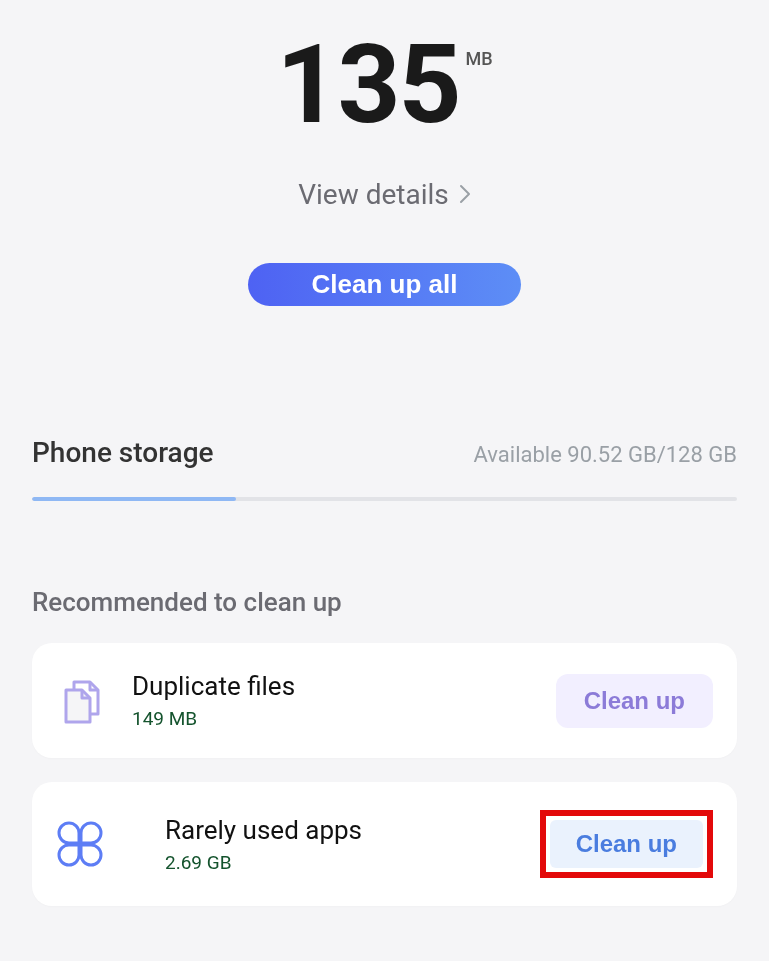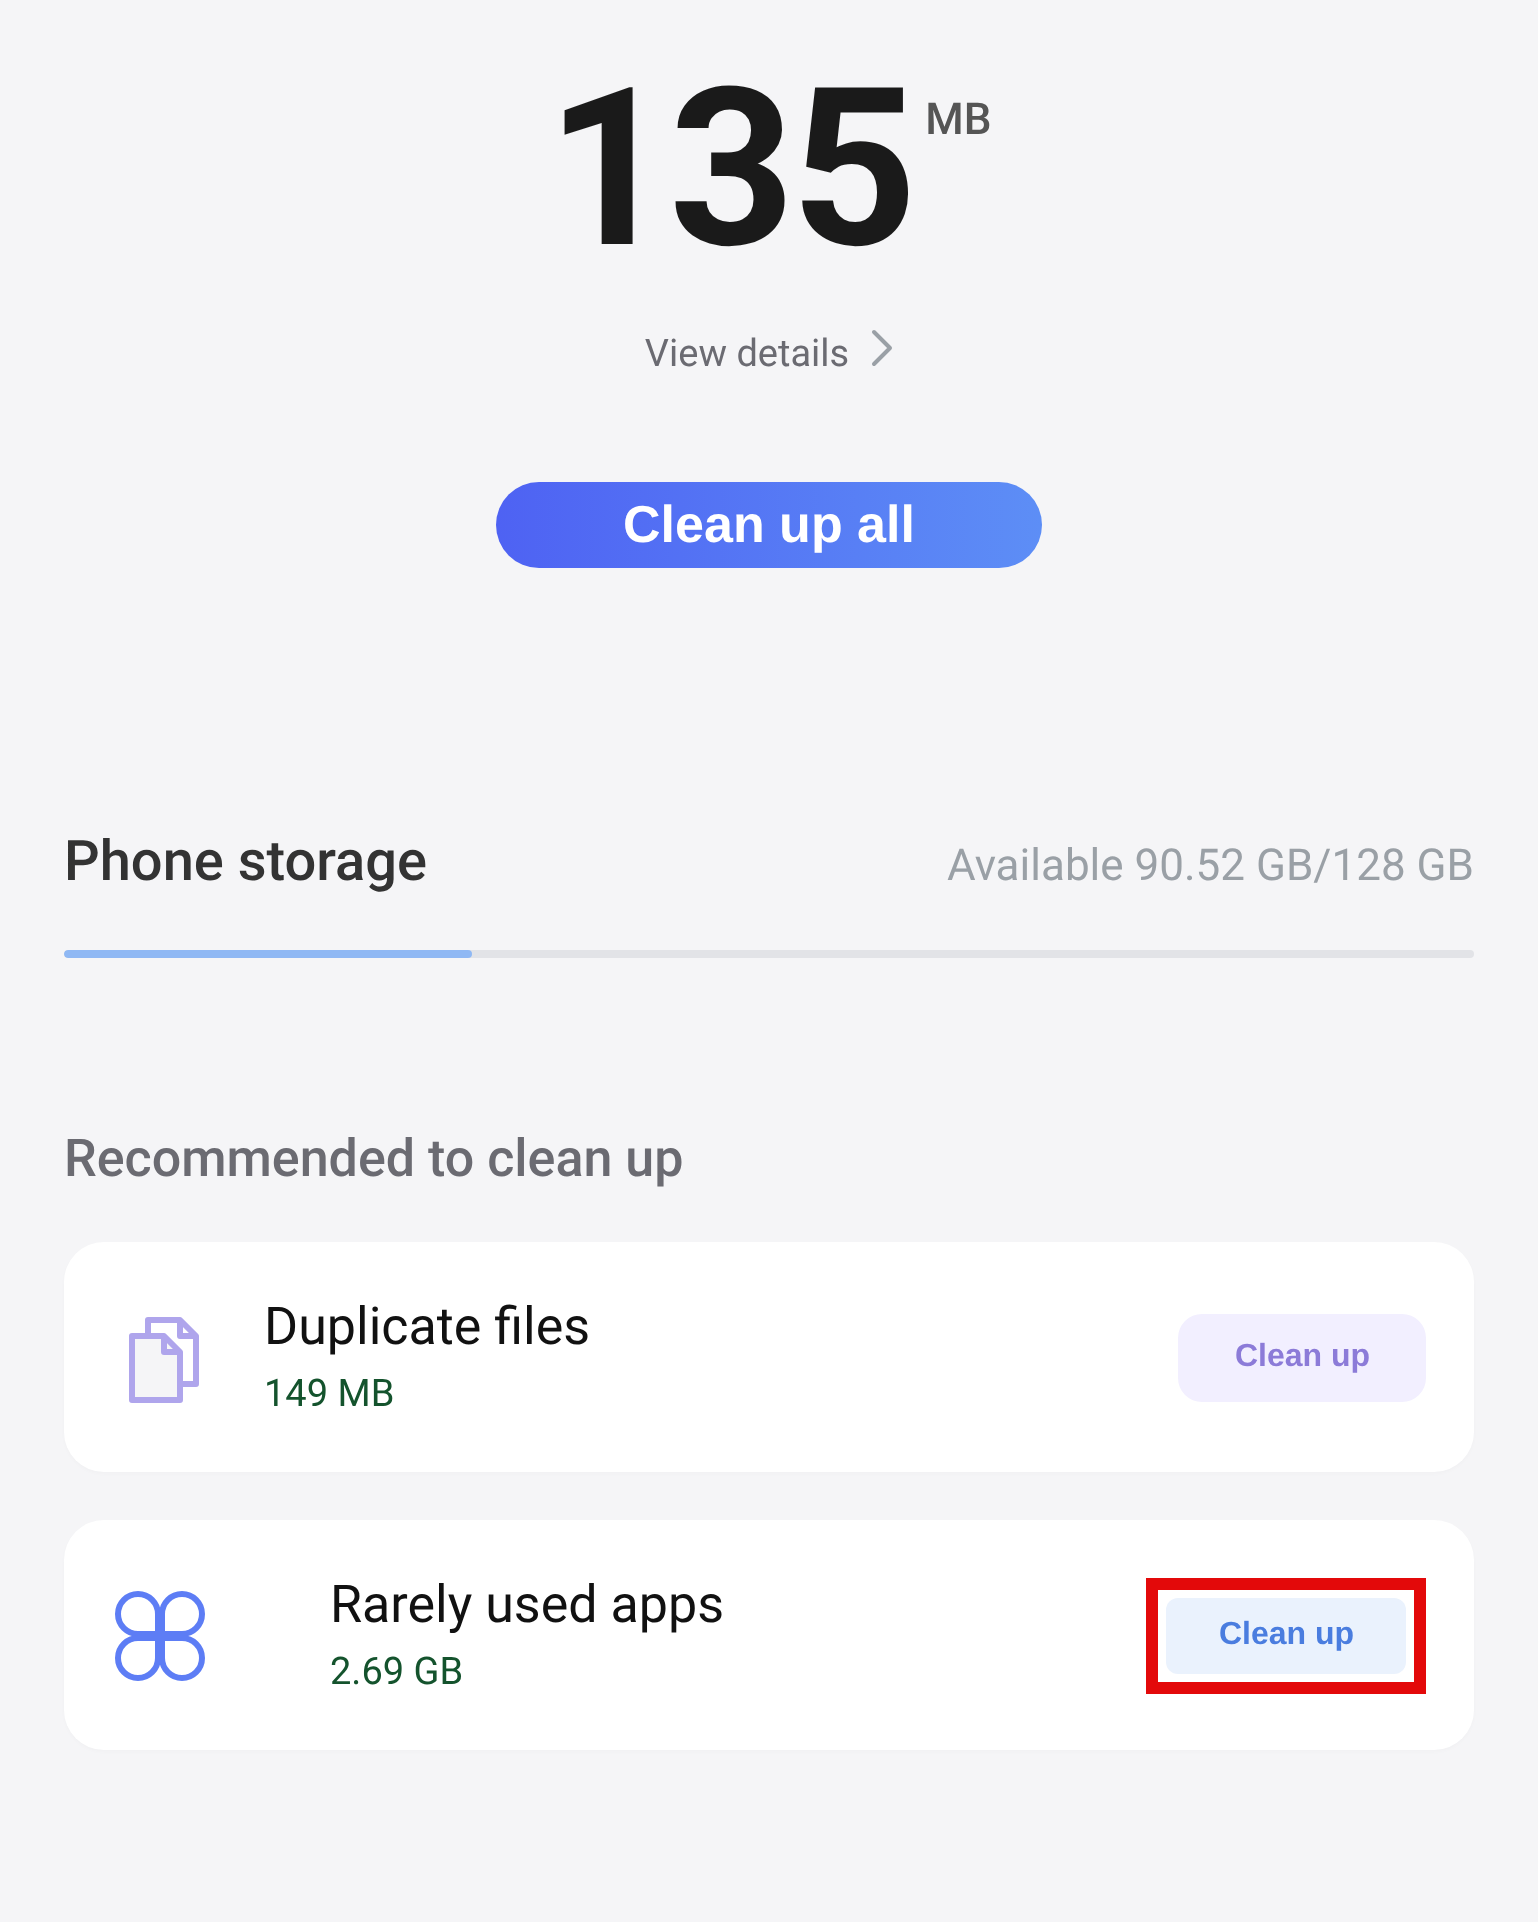--- a/index.html
+++ b/index.html
@@ -24,31 +24,31 @@
       align-items: flex-start;
       justify-content: center;
     }
     .big-number {
       font-size: 110px;
       font-weight: 700;
       line-height: 1;
       letter-spacing: -2px;
     }
     .big-unit {
-      font-size: 22px;
+      font-size: 18px;
       font-weight: 500;
       color: #555;
       margin-top: 18px;
       margin-left: 6px;
     }
     .view-details {
       display: inline-flex;
       align-items: center;
-      margin-top: 24px;
-      font-size: 19px;
+      margin-top: 38px;
+      font-size: 28px;
       color: #6b6b72;
       cursor: pointer;
     }
     .view-details .chev {
       margin-left: 10px;
       display: inline-block;
     }
     .cleanup-all-btn {
       margin: 52px auto 0;
       display: block;
@@ -131,21 +131,21 @@
       font-size: 19px;
       color: #14532d;
       margin-top: 6px;
     }
     .card-action {
       background: #f2efff;
       color: #8c7bd8;
       border: none;
       padding: 13px 28px;
       border-radius: 12px;
-      font-size: 16px;
+      font-size: 24px;
       font-weight: 600;
       cursor: pointer;
     }
     .highlight-wrap {
       border: 6px solid #e3090a;
       padding: 4px;
       display: inline-block;
     }
     .highlight-wrap .card-action {
       background: #eaf2fd;

